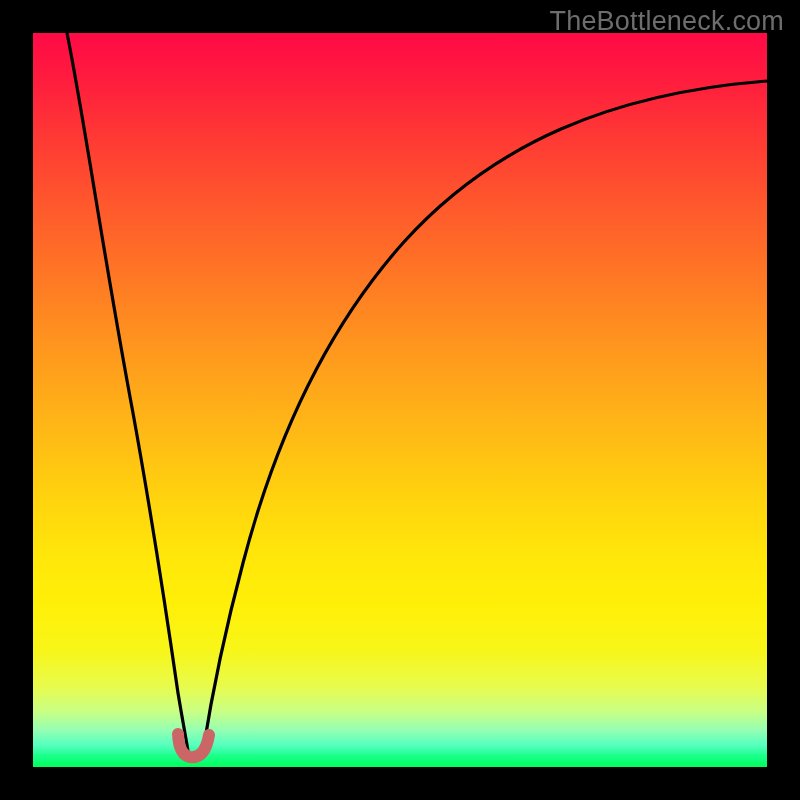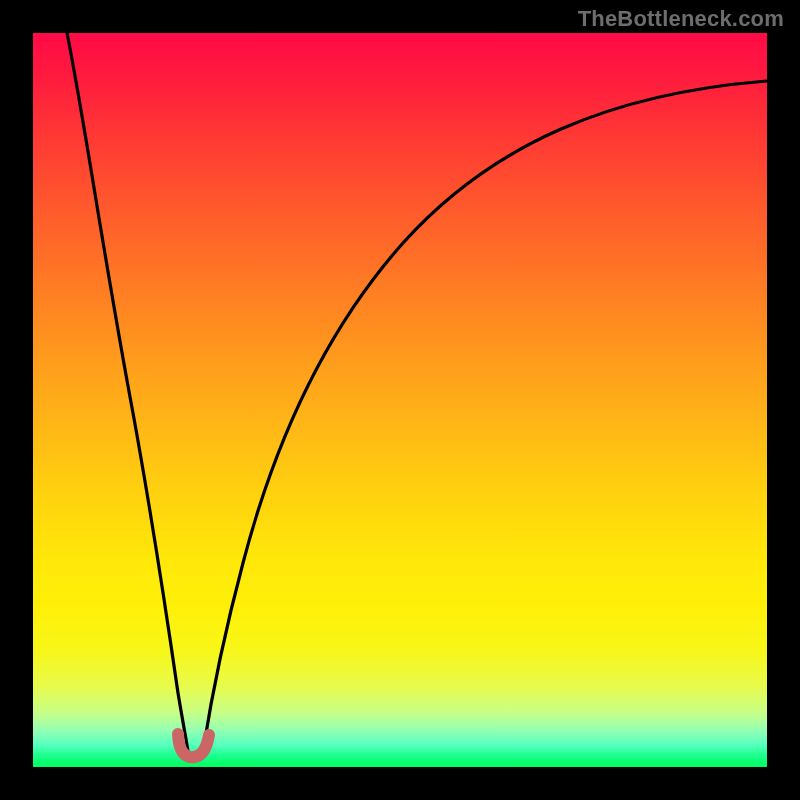--- a/index.html
+++ b/index.html
@@ -44,22 +44,22 @@
   }
   .svg-layer {
     position: absolute;
     inset: 0;
   }
   .watermark {
     position: absolute;
     top: 6px;
     right: 16px;
     color: #6d6d6d;
-    font-size: 22px;
-    font-weight: 700;
+    font-size: 27px;
+    font-weight: 400;
     letter-spacing: 0.2px;
   }
 </style>
 </head>
 <body>
 
 <div class="frame">
   <div class="gradient"></div>
 
   <svg class="svg-layer" viewBox="0 0 734 734" preserveAspectRatio="none">

